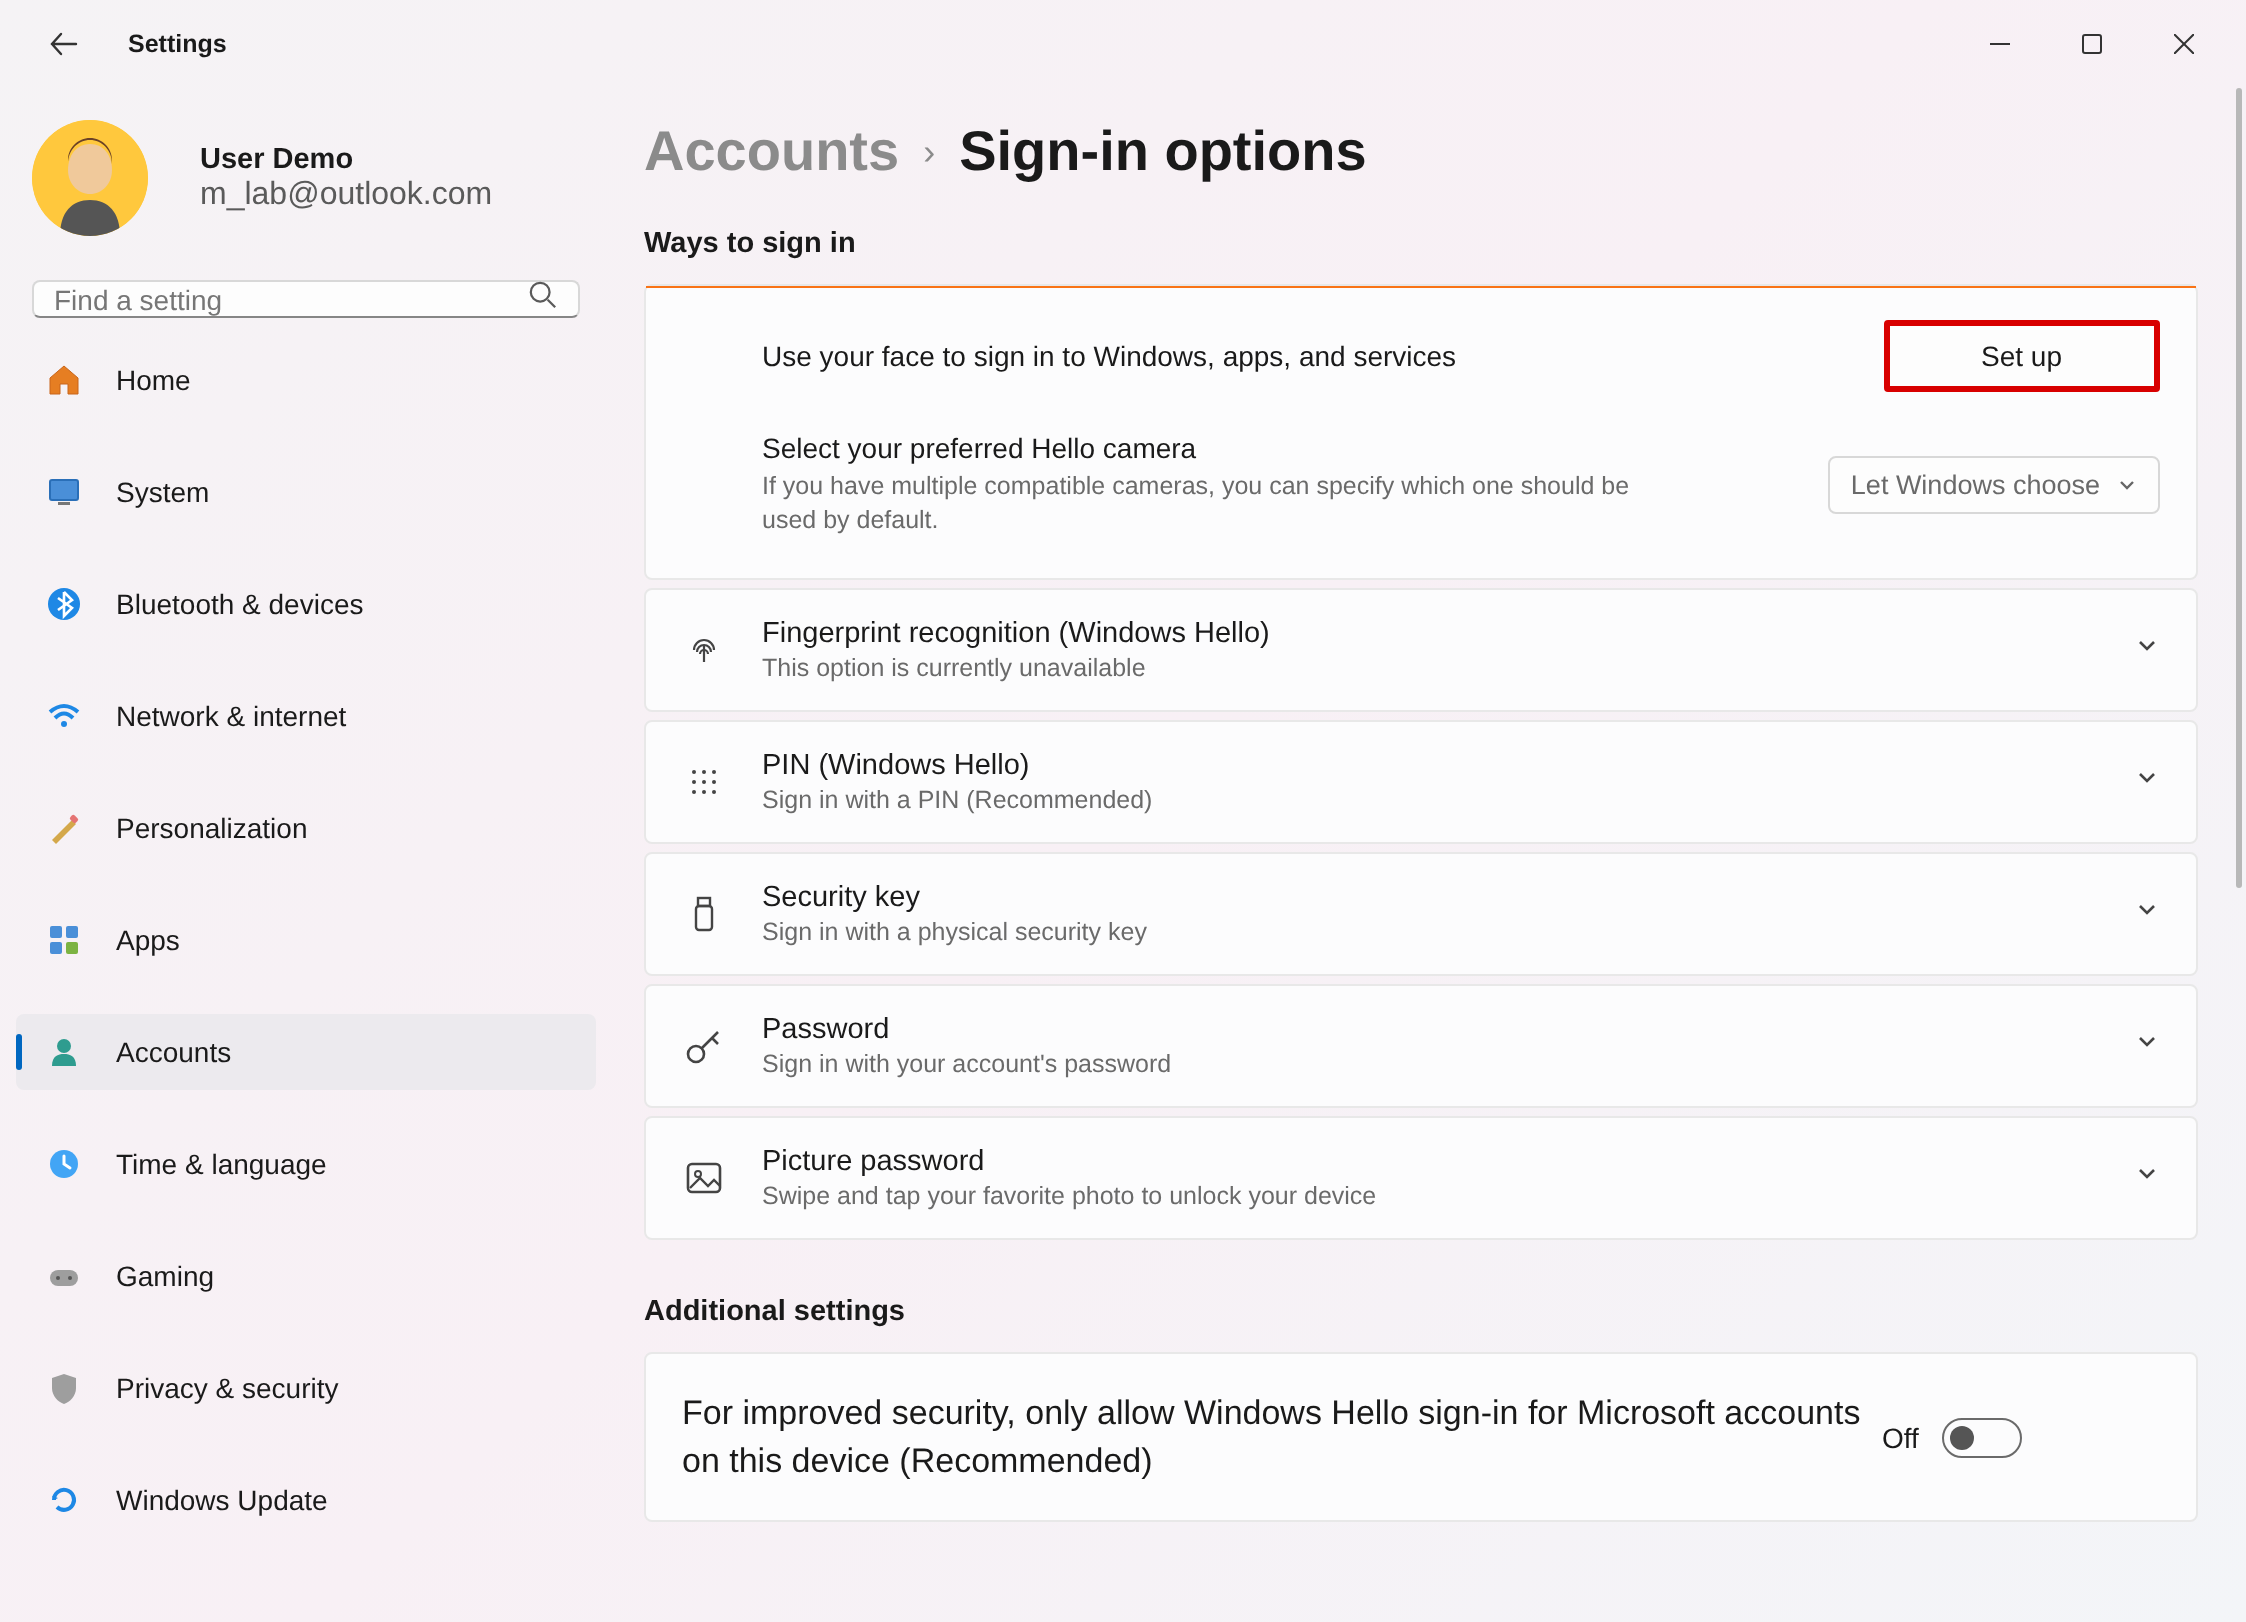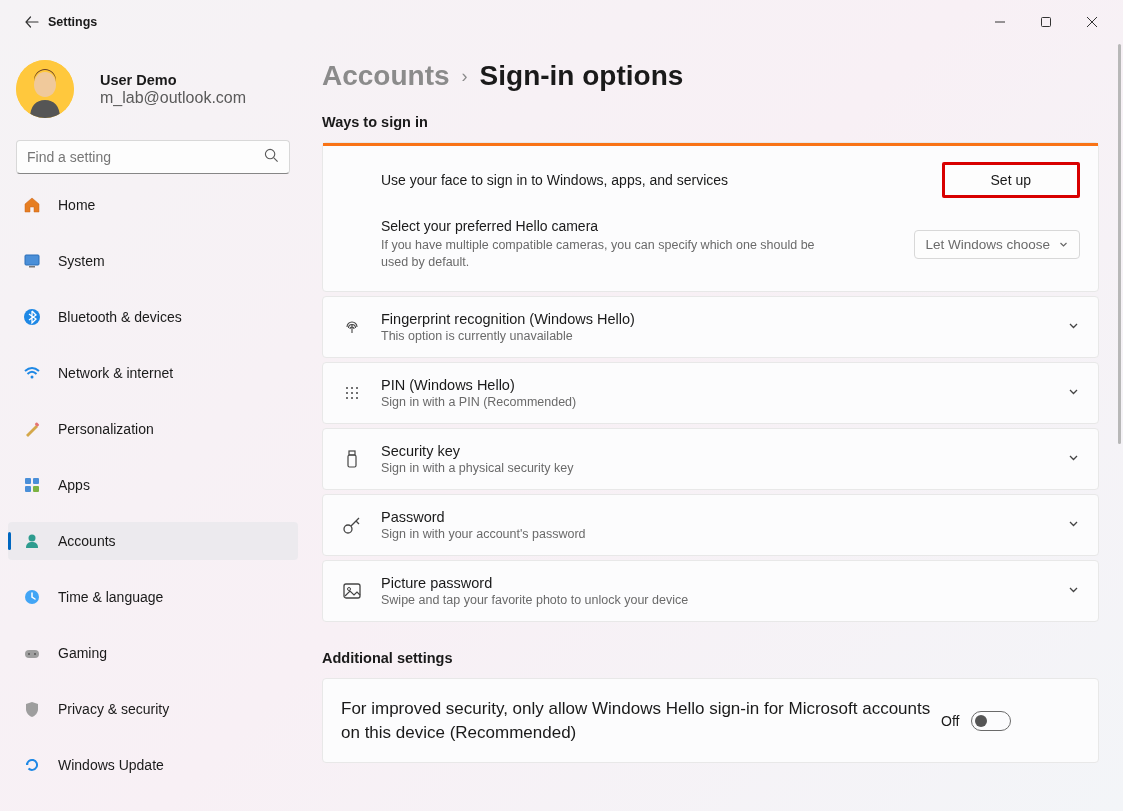--- a/index.html
+++ b/index.html
@@ -1,29 +1,29 @@
 <!DOCTYPE html>
 <html><head>
 <meta charset="utf-8">
 <style>
 * { box-sizing: border-box; margin: 0; padding: 0; font-family: "Segoe UI", -apple-system, sans-serif; }
 body { width: 1123px; height: 811px; background: linear-gradient(135deg, #f5f3f5 0%, #f8f0f5 50%, #f3f5f8 100%); overflow: hidden; position: relative; }
 .titlebar { height: 44px; display: flex; align-items: center; padding: 0 8px; }
 .back-btn { width: 32px; height: 32px; display: flex; align-items: center; justify-content: center; border-radius: 4px; cursor: pointer; margin-left: 8px; }
-.title-text { font-size: 12.5px; font-weight: 600; color: #1a1a1a; }
+.title-text { font-size: 12.5px; font-weight: 600; color: #1a1a1a; margin-left: 16px; }
 .win-controls { margin-left: auto; display: flex; }
 .win-btn { width: 46px; height: 32px; display: flex; align-items: center; justify-content: center; cursor: pointer; }
 .app-body { display: flex; height: calc(100% - 44px); }
 .sidebar { width: 310px; padding: 8px 12px 0 8px; display: flex; flex-direction: column; }
 .profile { display: flex; align-items: center; padding: 8px 8px 18px 8px; }
 .avatar { width: 58px; height: 58px; border-radius: 50%; background: #ffc83d; display: flex; align-items: center; justify-content: center; overflow: hidden; position: relative; }
 .profile-info { margin-left: 26px; }
 .profile-name { font-size: 14.5px; font-weight: 600; color: #1a1a1a; }
 .profile-email { font-size: 16px; color: #5a5a5a; margin-top: 1px; }
-.search-box { display: flex; align-items: center; background: #fdfdfd; border: 1px solid #d8d8d8; border-bottom: 1.5px solid #868686; border-radius: 4px; height: 34px; margin: 4px 8px 12px 8px; padding: 0 10px; }
+.search-box { display: flex; align-items: center; background: #fdfdfd; border: 1px solid #d8d8d8; border-bottom: 1.5px solid #868686; border-radius: 4px; height: 19px; margin: 4px 8px 12px 8px; padding: 0 10px; }
 .search-input { flex: 1; border: none; outline: none; background: transparent; font-size: 14px; color: #333; }
 .search-input::placeholder { color: #767676; }
 .search-icon { color: #5a5a5a; }
 .nav-list { display: flex; flex-direction: column; gap: 18px; }
 .nav-item { display: flex; align-items: center; height: 38px; border-radius: 4px; padding: 0 10px; cursor: pointer; position: relative; }
 .nav-item.active { background: #eceaee; }
 .nav-item.active::before { content: ''; position: absolute; left: 0; top: 10px; bottom: 10px; width: 3px; background: #0067c0; border-radius: 2px; }
 .nav-icon { width: 20px; height: 20px; display: flex; align-items: center; justify-content: center; margin-right: 16px; margin-left: 4px; }
 .nav-label { font-size: 14px; color: #1a1a1a; }
 .content { flex: 1; padding: 8px 24px 0 12px; overflow-y: auto; position: relative; }
@@ -34,21 +34,21 @@
 .crumb-sep { font-size: 18px; color: #8b8b8b; }
 .crumb-current { font-size: 28px; font-weight: 600; color: #1a1a1a; }
 .section-title { font-size: 14.5px; font-weight: 600; color: #1a1a1a; margin-bottom: 12px; }
 .card { background: #fcfcfd; border: 1px solid #e8e8e8; border-radius: 4px; margin-bottom: 4px; }
 .card-header { display: flex; align-items: center; padding: 14px 18px; cursor: pointer; }
 .card-icon { width: 22px; height: 22px; display: flex; align-items: center; justify-content: center; margin-right: 18px; color: #4a4a4a; }
 .card-titles { flex: 1; }
 .card-title { font-size: 14.5px; color: #1a1a1a; }
 .card-sub { font-size: 12.5px; color: #6a6a6a; margin-top: 2px; }
 .chevron { color: #5a5a5a; }
-.card-expanded { border-top: 3px solid #f97316; padding: 0; }
+.card-expanded { border-top: 1px solid #f97316; padding: 0; }
 .exp-row { display: flex; align-items: center; padding: 16px 18px 16px 58px; }
 .exp-text { flex: 1; font-size: 14px; color: #1a1a1a; }
 .exp-sub { font-size: 12.5px; color: #6a6a6a; margin-top: 3px; max-width: 460px; line-height: 1.35; }
 .setup-btn { border: 3px solid #d80000; background: #fdfdfd; padding: 7px 46px; font-size: 14px; color: #1a1a1a; border-radius: 2px; cursor: pointer; }
 .dropdown { border: 1px solid #d8d8d8; background: #fdfdfd; border-radius: 4px; padding: 6px 10px; font-size: 13.5px; color: #6a6a6a; display: flex; align-items: center; gap: 8px; cursor: pointer; }
 .additional { margin-top: 28px; }
 .add-card { background: #fcfcfd; border: 1px solid #e8e8e8; border-radius: 4px; padding: 18px; display: flex; align-items: center; }
 .add-text { flex: 1; font-size: 17px; color: #1a1a1a; line-height: 1.4; max-width: 600px; }
 .toggle-wrap { display: flex; align-items: center; gap: 12px; }
 .toggle-label { font-size: 14px; color: #1a1a1a; }

